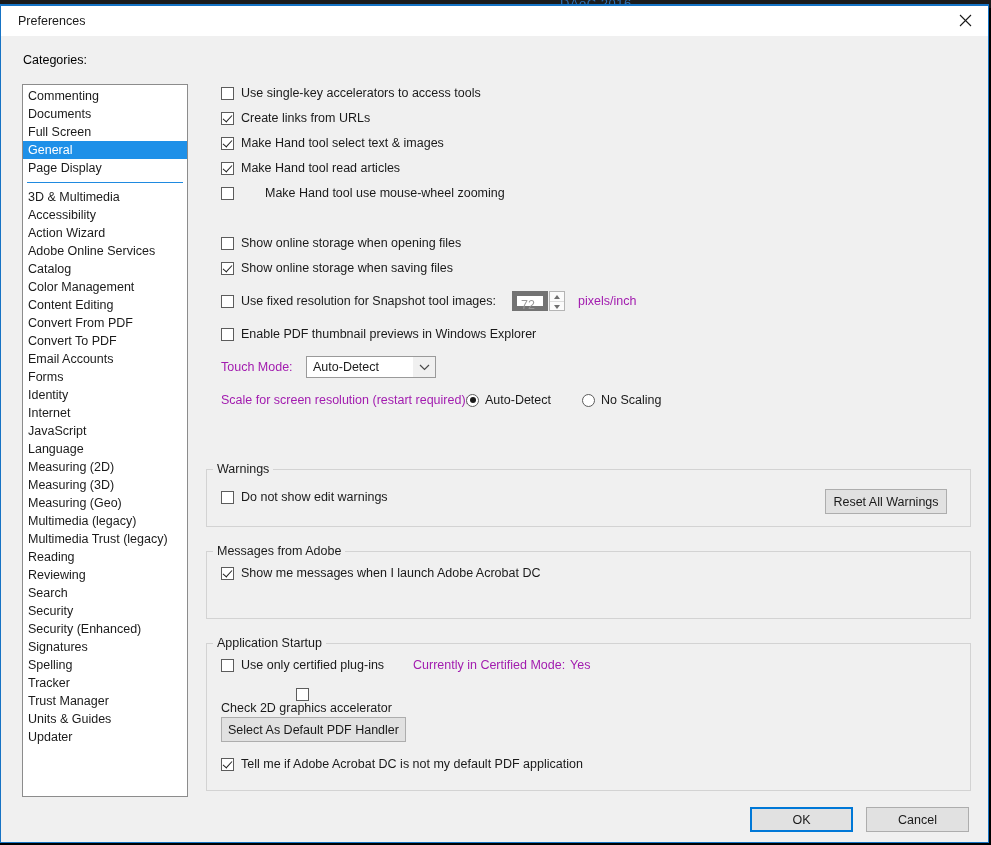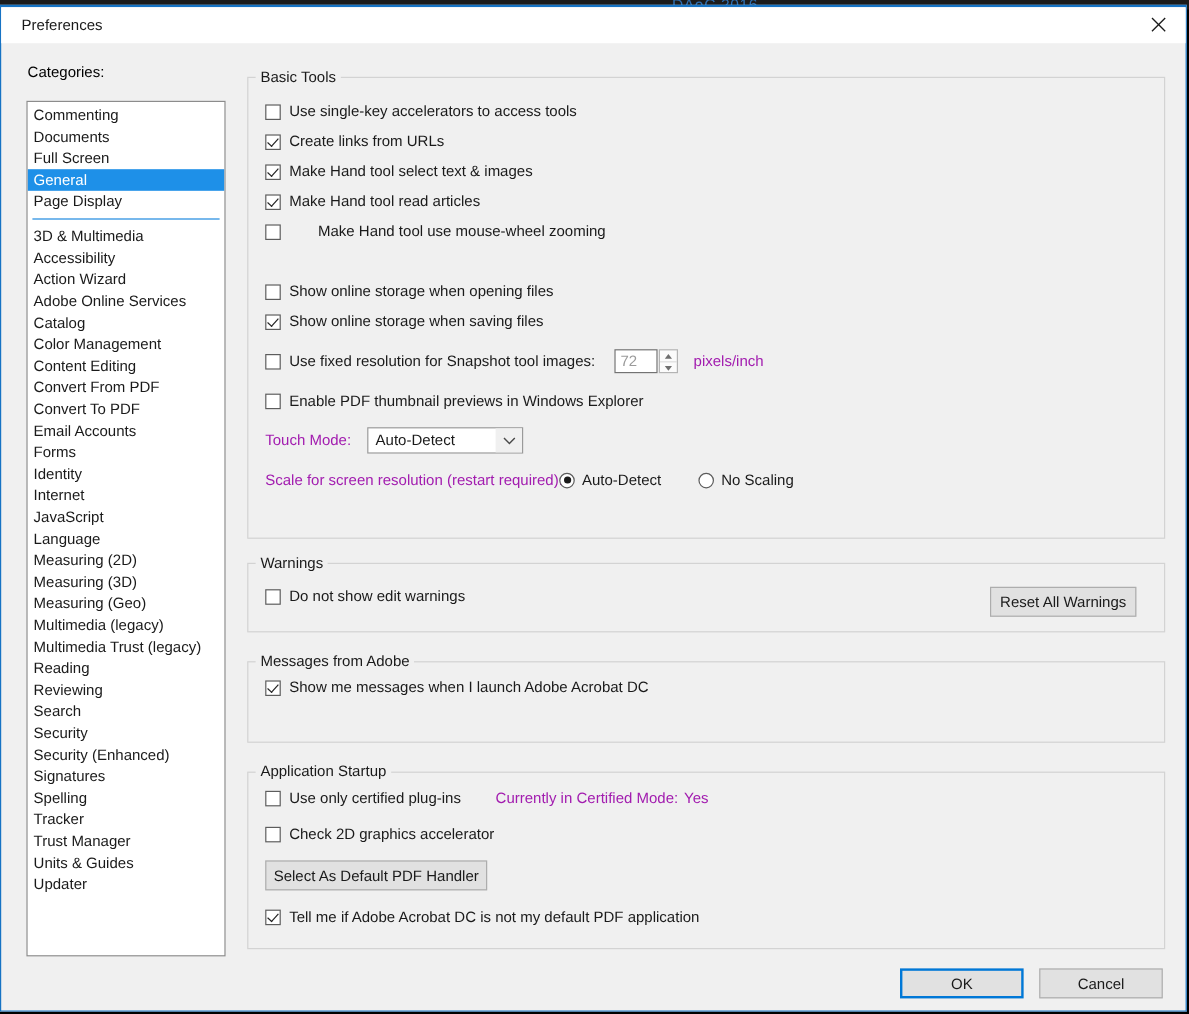--- a/index.html
+++ b/index.html
@@ -192,21 +192,21 @@
     color: #a21caf;
     white-space: nowrap;
   }
 
   
   .spin-field {
     position: absolute;
     left: 511px; top: 285px;
     width: 36px; height: 20px;
     background: #ffffff;
-    border: 1px solid #737373;
+    border: 5px solid #737373;
     box-sizing: border-box;
     color: #9a9a9a;
     font-size: 12.5px;
     padding-left: 4px;
     line-height: 18px;
   }
   .spin-btns {
     position: absolute;
     left: 548px; top: 285px;
     width: 16px; height: 20px;
@@ -334,23 +334,20 @@
     <div class="cat-item">Security</div>
     <div class="cat-item">Security (Enhanced)</div>
     <div class="cat-item">Signatures</div>
     <div class="cat-item">Spelling</div>
     <div class="cat-item">Tracker</div>
     <div class="cat-item">Trust Manager</div>
     <div class="cat-item">Units &amp; Guides</div>
     <div class="cat-item">Updater</div>
   </div>
 
-  <div class="group" id="grp-basic">
-    <span class="group-title">Basic Tools</span>
-  </div>
 
   <div class="cbrow" style="left:220px; top:80px;">
     <span class="cbox"></span>
     <span class="cblabel">Use single-key accelerators to access tools</span>
   </div>
   <div class="cbrow" style="left:220px; top:105px;">
     <span class="cbox checked"></span>
     <span class="cblabel">Create links from URLs</span>
   </div>
   <div class="cbrow" style="left:220px; top:130px;">
@@ -434,21 +431,21 @@
   <div class="group" id="grp-startup">
     <span class="group-title">Application Startup</span>
   </div>
   <div class="cbrow" style="left:220px; top:652px;">
     <span class="cbox"></span>
     <span class="cblabel">Use only certified plug-ins</span>
   </div>
   <div class="plain" style="left:412px; top:652px;">Currently in Certified Mode:</div>
   <div class="plain" style="left:569px; top:652px;">Yes</div>
 
-  <div class="cbrow" style="left:220px; top:682px;">
+  <div class="cbrow" style="left:220px; top:682px;flex-direction:column;">
     <span class="cbox"></span>
     <span class="cblabel">Check 2D graphics accelerator</span>
   </div>
 
   <div class="btn" id="btn-default">Select As Default PDF Handler</div>
 
   <div class="cbrow" style="left:220px; top:751px;">
     <span class="cbox checked"></span>
     <span class="cblabel">Tell me if Adobe Acrobat DC is not my default PDF application</span>
   </div>

